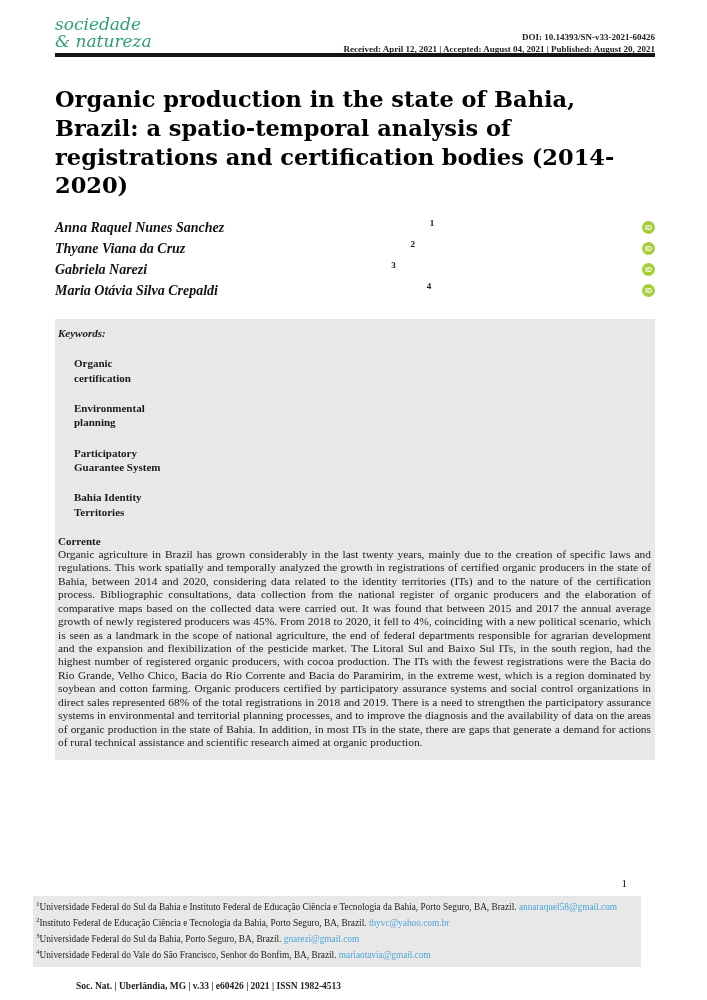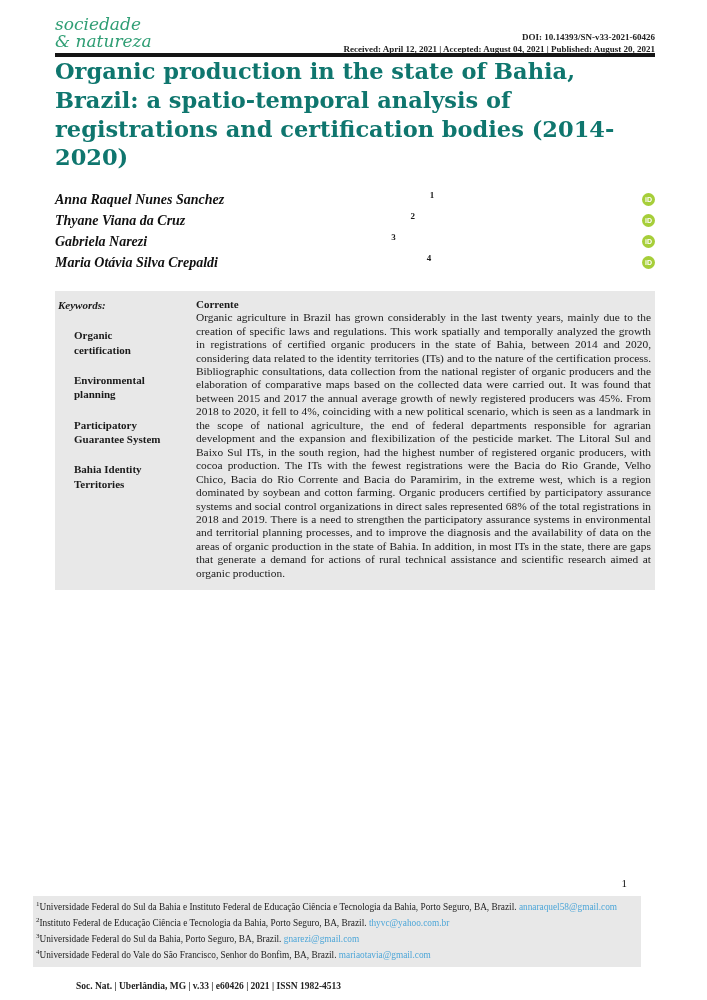--- a/index.html
+++ b/index.html
@@ -13,39 +13,39 @@
   
   .header { position:relative; }
   .logo { font-family:"DejaVu Serif", serif; font-style:italic; font-size:17px;
           line-height:17px; color:#2f9e74; letter-spacing:0px; }
   .header-right { position:absolute; right:0; bottom:3px; text-align:right; }
   .doi-line { font-size:9px; font-weight:bold; color:#222; margin-bottom:2px; }
   .dates-line { font-size:9px; font-weight:bold; color:#222; }
   .header-rule { height:4px; background:#151515; margin-top:3px; }
 
   
-  .title { width:590px;
+  .title { margin-top:28px; width:590px;
            font-family:"DejaVu Serif", serif; font-weight:bold;
-           font-size:22.5px; line-height:1.28; color:#0f766e; }
+           font-size:22.5px; line-height:1.28; color:#000000; }
 
   
   .authors { margin-top:17px; text-align:right; }
   .author-row { display:flex; justify-content:space-between; align-items:center;
                 height:21px; }
   .author-name { font-size:14px; font-weight:bold; font-style:italic; color:#111; }
   .author-sup { font-size:9px; font-weight:bold; vertical-align:super;
                 position:relative; top:-5px; margin-left:1px; }
   .orcid { width:13px; height:13px; border-radius:50%; background:#a6ce39;
            color:#fff; font-family:"Liberation Sans", sans-serif;
            font-size:7px; font-weight:bold; display:flex; align-items:center;
            justify-content:center; margin-left:3px; flex:0 0 auto; }
 
   
   .abstract-block { margin-top:18px; background:#e8e8e8; display:flex;
-                    padding:7px 4px 10px 3px; }
+                    padding:7px 4px 10px 3px;flex-direction:column; }
   .kw-col { width:138px; flex:0 0 auto; font-size:11px; font-weight:bold;
             line-height:1.3; padding-right:10px; }
   .kw-label { font-style:italic; }
   .kw-item { margin:16px; }
   .abs-col { flex:1; }
   .abs-label { font-size:11px; font-weight:bold; margin-bottom:1px; }
   .abs-text { font-size:11.4px; text-align:justify; line-height:1.18;
               color:#191919; font-weight:500; }
 
   

